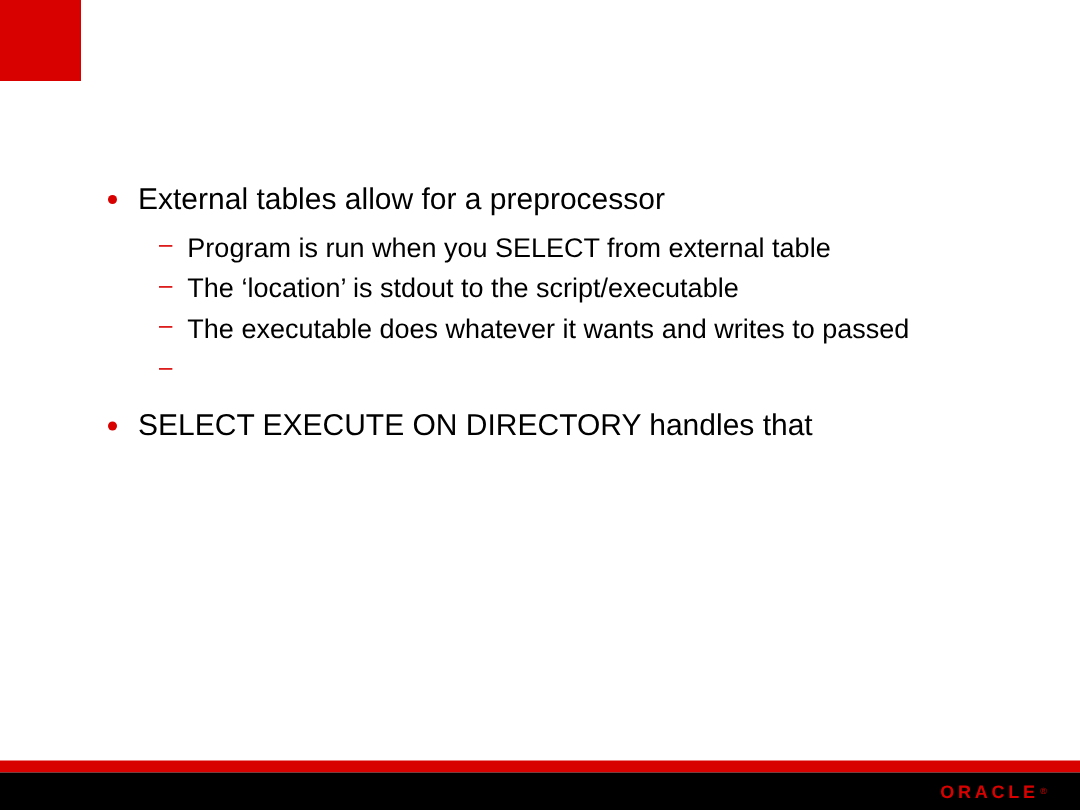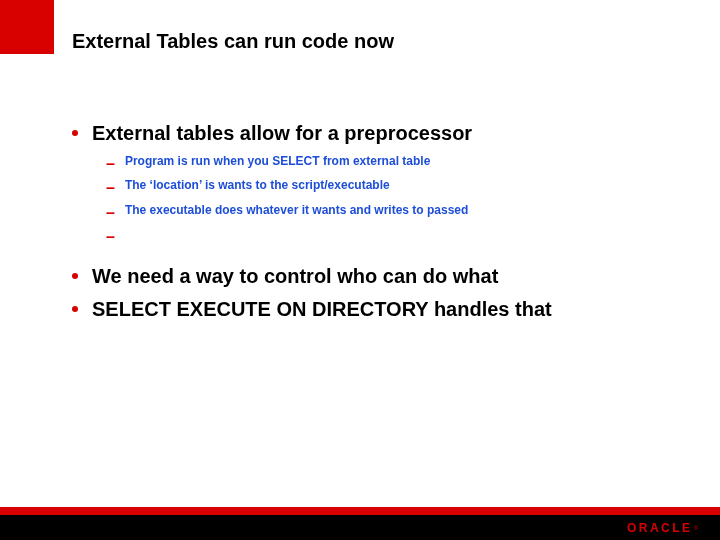--- a/index.html
+++ b/index.html
@@ -1,69 +1,64 @@
 <!DOCTYPE html>
 <html><head>
 <meta charset="utf-8">
 <style>
   * { margin: 0; padding: 0; box-sizing: border-box; }
   html, body { width: 720px; height: 540px; font-family: Arial, Helvetica, sans-serif; background: #fff; overflow: hidden; }
   .slide { position: relative; width: 720px; height: 540px; background: #fff; }
   .red-block { position: absolute; top: 0; left: 0; width: 54px; height: 54px; background: #d90000; }
   .title { position: absolute; top: 30px; left: 72px; font-size: 20px; font-weight: bold; color: #000; }
-  .content { position: absolute; top: 120px; left: 72px; right: 40px; font-weight: bold; }
+  .content { position: absolute; top: 120px; left: 72px; right: 40px; }
   .bullet-row { display: flex; align-items: flex-start; margin-bottom: 6px; }
   .bullet-dot { width: 6px; height: 6px; border-radius: 50%; background: #d90000; margin-top: 10px; margin-right: 14px; flex-shrink: 0; }
   .bullet-text { font-size: 20px; color: #000; line-height: 1.35; }
   .sub-list { margin-left: 34px; margin-top: 4px; margin-bottom: 14px; }
   .sub-row { display: flex; align-items: flex-start; margin-bottom: 2px; }
   .sub-dash { color: #d90000; font-size: 16px; margin-right: 10px; line-height: 1.4; flex-shrink: 0; }
-  .sub-text { font-size: 12px; color: #1d4ed8; line-height: 1.4; }
+  .sub-text { font-size: 18px; color: #000000; line-height: 1.4; }
   .footer { position: absolute; bottom: 0; left: 0; right: 0; height: 33px; }
   .footer-red { width: 100%; height: 8px; background: #d90000; }
   .footer-black { width: 100%; height: 25px; background: #000; display: flex; justify-content: flex-end; align-items: center; padding-right: 22px; }
   .oracle-logo { display: flex; align-items: center; }
   .oracle-text { color: #d90000; font-family: Arial, sans-serif; font-weight: bold; font-size: 12px; letter-spacing: 2.5px; }
   .oracle-reg { color: #d90000; font-size: 6px; vertical-align: super; margin-left: 1px; }
 </style>
 </head>
 <body>
 
 <div class="slide">
   <div class="red-block"></div>
-  <div class="title">External Tables can run code now</div>
 
   <div class="content">
 
     <div class="bullet-row">
       <div class="bullet-dot"></div>
       <div class="bullet-text">External tables allow for a preprocessor</div>
     </div>
     <div class="sub-list">
       <div class="sub-row">
         <div class="sub-dash">–</div>
         <div class="sub-text">Program is run when you SELECT from external table</div>
       </div>
       <div class="sub-row">
         <div class="sub-dash">–</div>
-        <div class="sub-text">The ‘location’ is wants to the script/executable</div>
+        <div class="sub-text">The ‘location’ is stdout to the script/executable</div>
       </div>
       <div class="sub-row">
         <div class="sub-dash">–</div>
         <div class="sub-text">The executable does whatever it wants and writes to passed</div>
       </div>
       <div class="sub-row">
         <div class="sub-dash">–</div>
       </div>
     </div>
 
-    <div class="bullet-row">
-      <div class="bullet-dot"></div>
-      <div class="bullet-text">We need a way to control who can do what</div>
-    </div>
 
     <div class="bullet-row">
       <div class="bullet-dot"></div>
       <div class="bullet-text">SELECT EXECUTE ON DIRECTORY handles that</div>
     </div>
 
   </div>
 
   <div class="footer">
     <div class="footer-red"></div>

